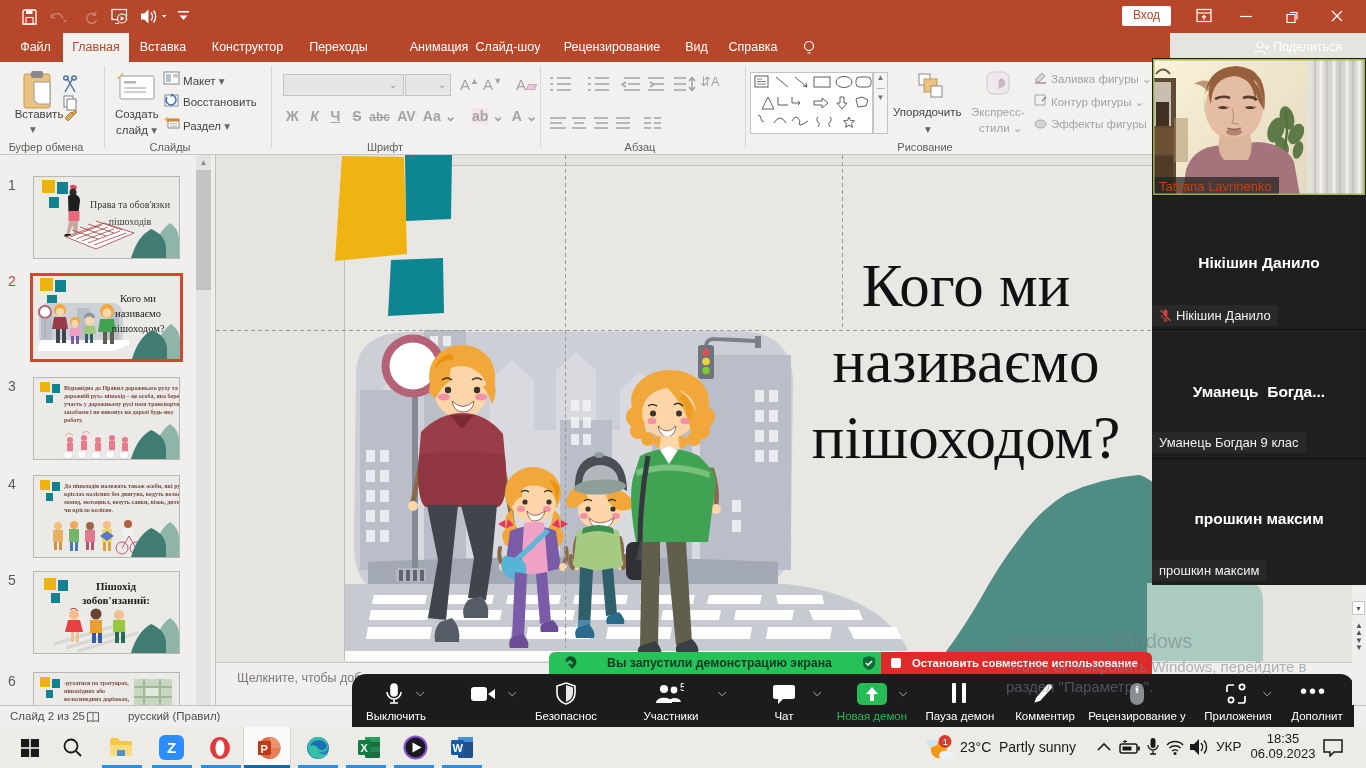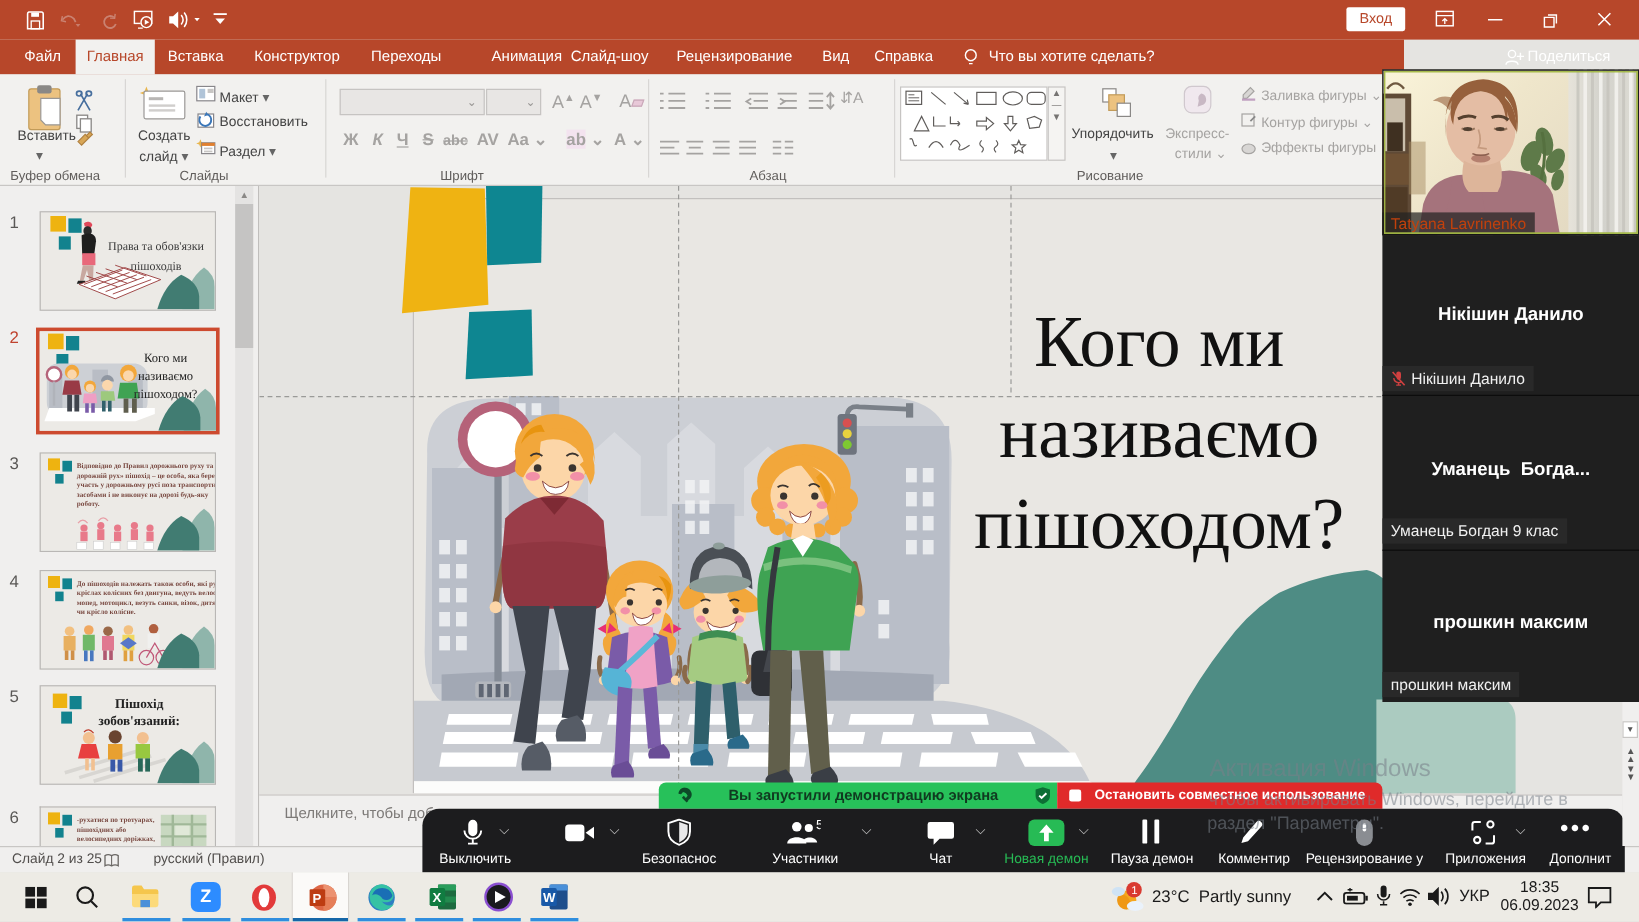--- a/index.html
+++ b/index.html
@@ -97,21 +97,20 @@
   <div class="tab" style="left:469px;width:78px;">Слайд-шоу</div>
   <div class="tab" style="left:557px;width:110px;">Рецензирование</div>
   <div class="tab" style="left:677px;width:39px;">Вид</div>
   <div class="tab" style="left:722px;width:62px;">Справка</div>
   <svg class="abs" style="left:800px;top:6px" width="18" height="18" viewBox="0 0 18 18">
       <g stroke="#fff" fill="none" stroke-width="1.2">
         <circle cx="9" cy="7" r="4.5"></circle>
         <path d="M7 11.5 h4 M7.5 14 h3"></path>
       </g>
     </svg>
-  <div class="tab" style="left:824px;width:160px;text-align:left;">Что вы хотите сделать?</div>
   <svg class="abs" style="left:1253px;top:7px" width="18" height="16" viewBox="0 0 18 16">
       <g stroke="#fff" fill="none" stroke-width="1.2">
         <circle cx="7" cy="5" r="3"></circle>
         <path d="M2 14 c0 -4 10 -4 10 0 M14 4 v6 M11 7 h6"></path>
       </g>
     </svg>
   <div class="tab" style="left:1273px;width:80px;text-align:left;">Поделиться</div>
 </div>
 <div id="ribbon">
   

